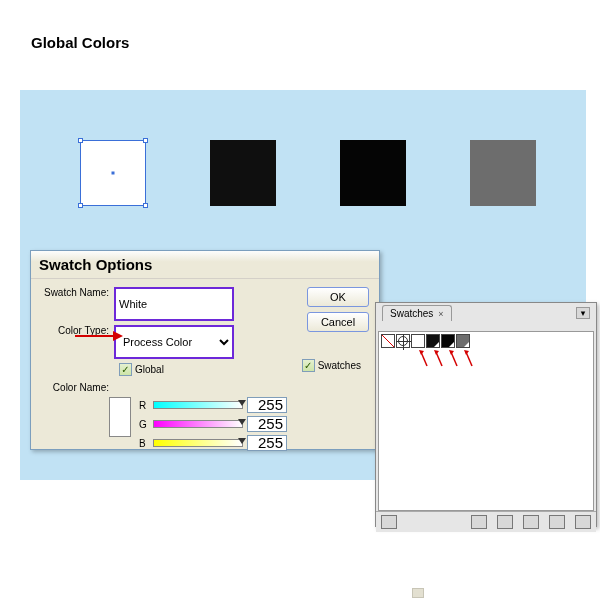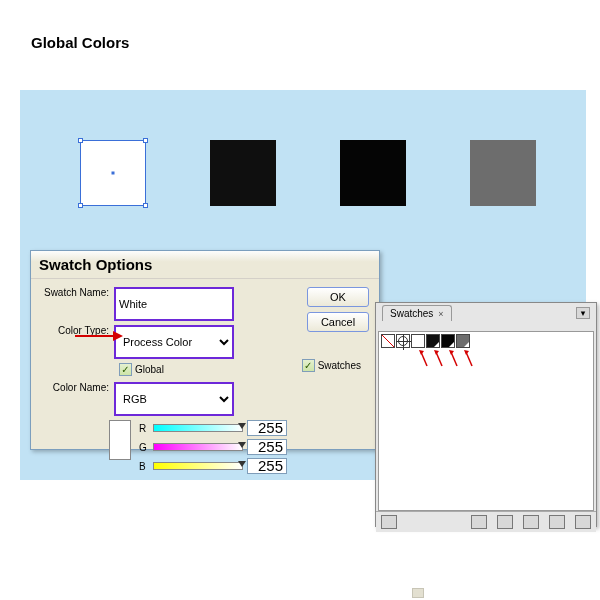--- a/index.html
+++ b/index.html
@@ -371,23 +371,20 @@
     </div>
 
     <div class="arrow-red">
       <svg width="52" height="14">
           <line x1="2" y1="7" x2="40" y2="7" stroke="#d40000" stroke-width="2"></line>
           <polygon points="40,2 50,7 40,12" fill="#d40000"></polygon>
         </svg>
     </div>
     <div class="form-row">
       <label>Color Name:</label>
-      <select class="sel-inp" style="width:120px">
-        <option>RGB</option>
-      </select>
     </div>
     <div style="display:flex;align-items:flex-start;margin-top:4px">
       <div class="color-box"></div>
       <div class="sliders">
         <div class="srow">
           <span class="lab">R</span>
           <div class="track" style="background:linear-gradient(to right,#00ffff,#ffffff)">
               <div class="knob"></div>
             </div>
           <div class="val">255</div>

